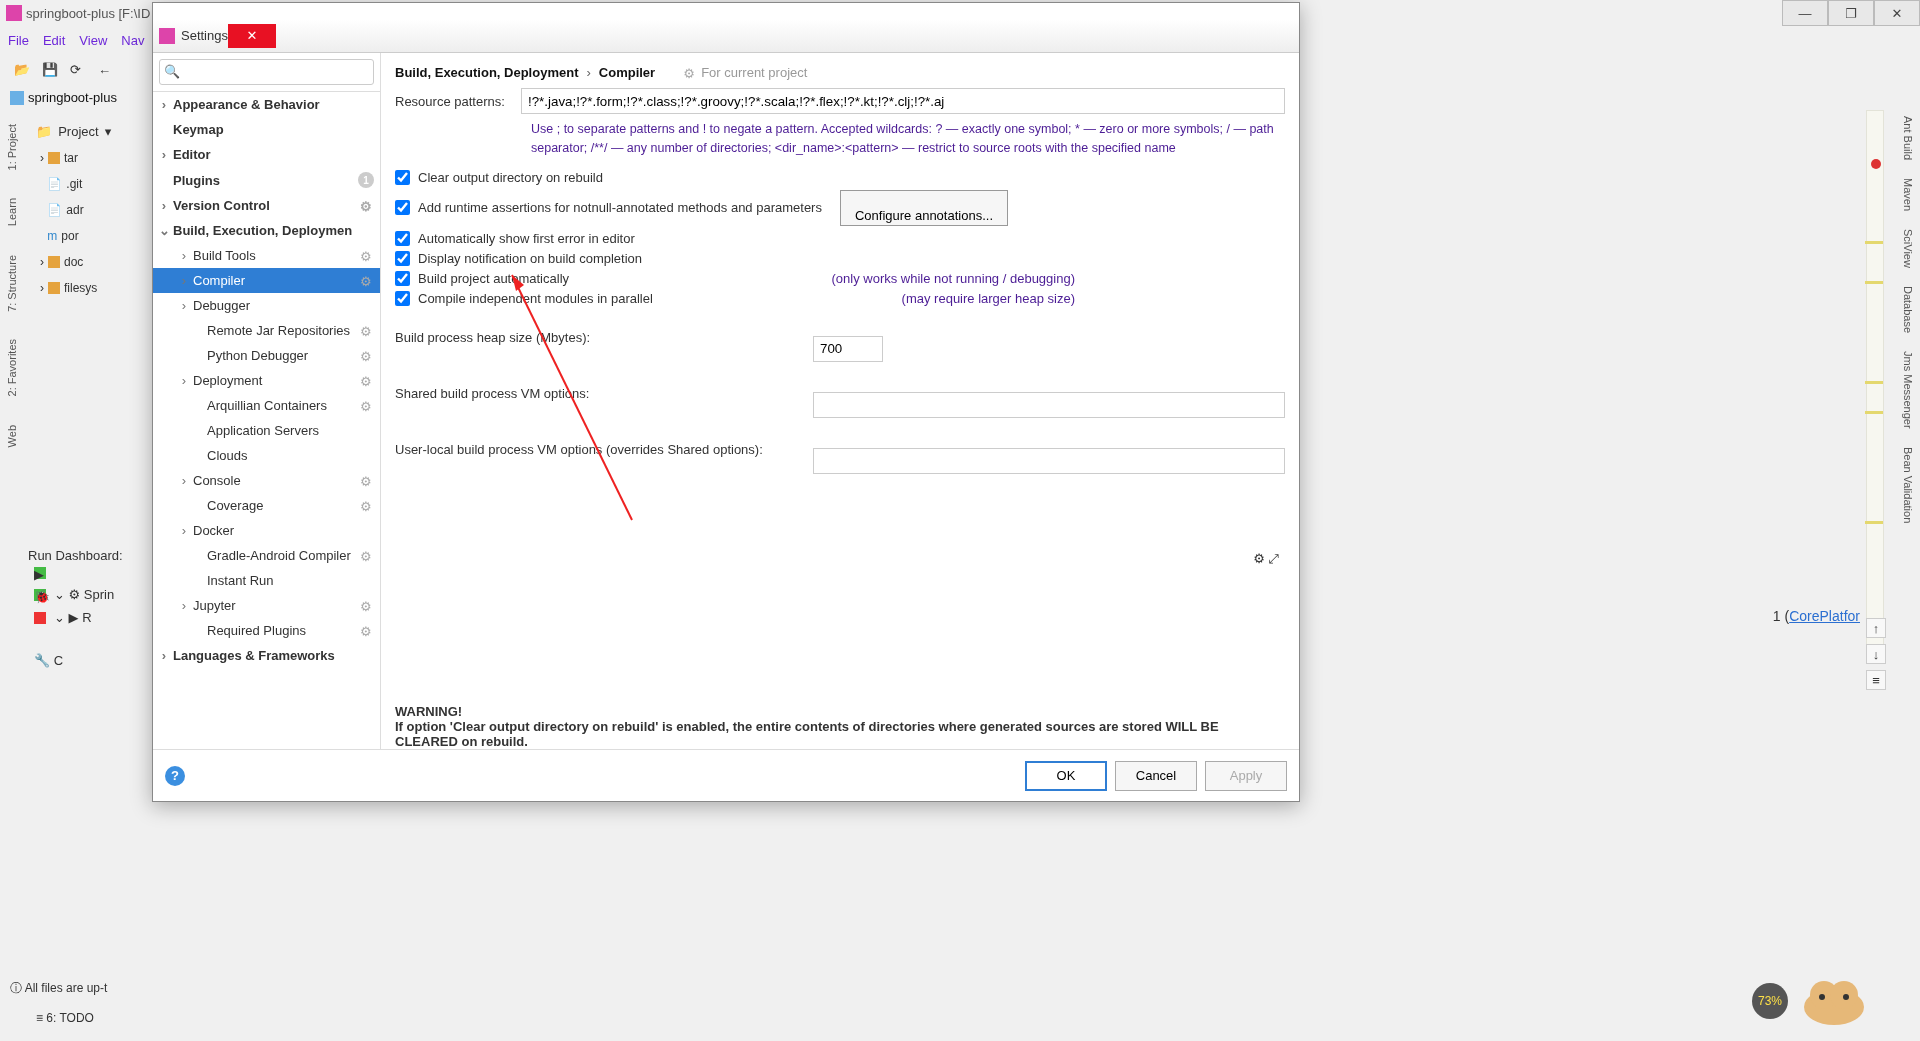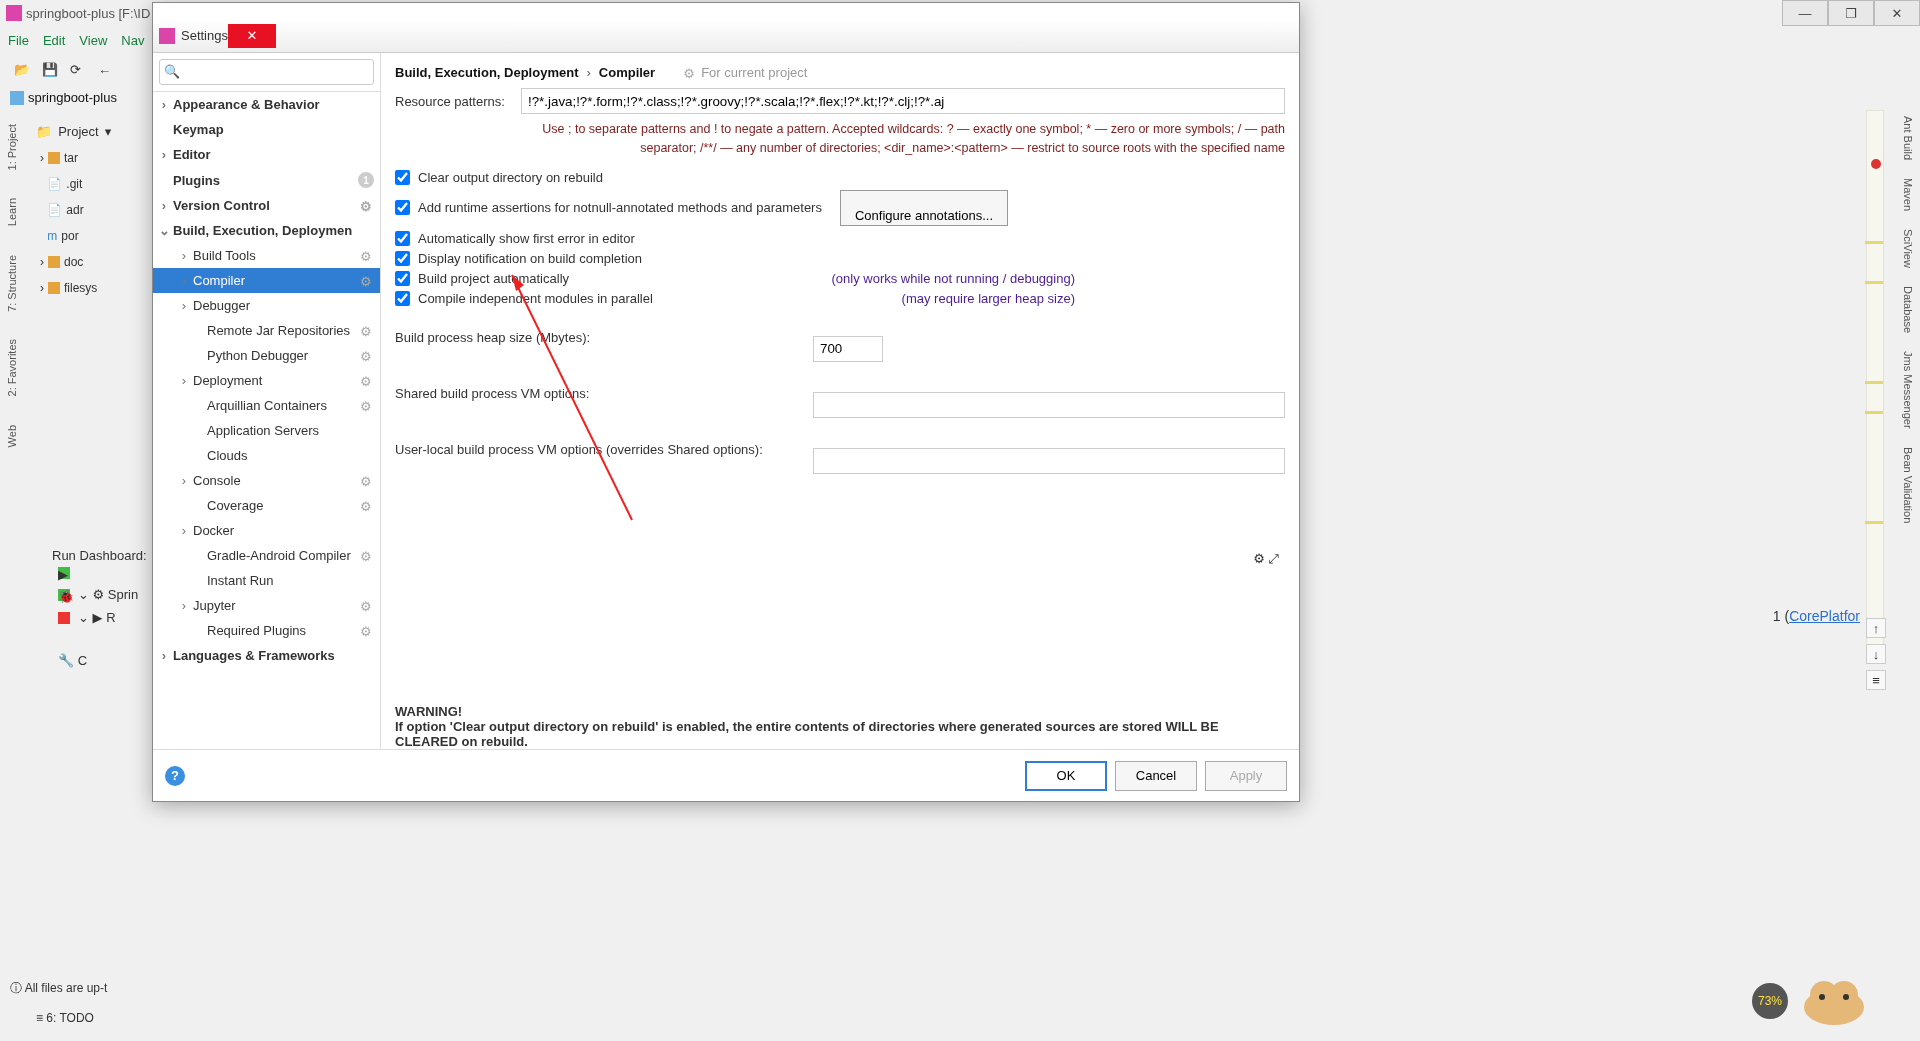--- a/index.html
+++ b/index.html
@@ -1,37 +1,37 @@
 <!DOCTYPE html>
 <html><head>
 <meta charset="utf-8">
 <style>
 * { box-sizing: border-box; margin: 0; padding: 0; font-family: "Comic Sans MS", cursive, sans-serif; }
 body { background: #f0f0f0; font-size: 13px; color: #333; overflow: hidden; width: 1920px; height: 1041px; position: relative; }
 
 
 .ide-title { position: absolute; top: 0; left: 0; height: 26px; display: flex; align-items: center; padding-left: 6px; font-size: 13px; color: #555; }
 .ide-title .icon { width: 16px; height: 16px; background: #d4a; margin-right: 4px; }
-.ide-menu { position: absolute; top: 28px; left: 0; height: 24px; display: flex; align-items: center; gap: 14px; padding-left: 8px; font-size: 13px; color: #15803d; }
+.ide-menu { position: absolute; top: 28px; left: 0; height: 24px; display: flex; align-items: center; gap: 14px; padding-left: 8px; font-size: 13px; color: #6d28d9; }
 .ide-toolbar { position: absolute; top: 56px; left: 0; height: 30px; display: flex; align-items: center; gap: 10px; padding-left: 14px; }
 .ide-toolbar .tb-icon { width: 18px; height: 18px; }
 .breadcrumb { position: absolute; top: 90px; left: 10px; font-size: 13px; color: #111; display:flex; align-items:center; gap:4px;}
 .breadcrumb .folder-icon{width:14px;height:14px;background:#6ab0e5;}
 
 
 .left-project { position: absolute; top: 118px; left: 30px; width: 118px; }
 .left-project .header{ display:flex; align-items:center; gap:6px; padding:6px; font-size:13px;}
 .left-project .tree{ font-size:12px; padding-left:10px; line-height:26px;}
 .left-project .tree .row{display:flex; align-items:center; gap:4px;}
 .left-project .tree .folder{width:12px;height:12px;background:#e5a33e;}
 .left-tabs { position:absolute; left:0; top:120px; width:24px; display:flex; flex-direction:column; gap:20px; align-items:center; }
 .left-tabs .vtab{ writing-mode: vertical-rl; transform: rotate(180deg); font-size:11px; padding:4px 2px; color:#555;}
 
 
-.run-dash{ position:absolute; left:28px; top:548px; font-size:13px;margin-left:24px;}
+.run-dash{ position:absolute; left:28px; top:548px; font-size:13px;}
 .run-dash .row{display:flex; align-items:center; gap:8px; padding:4px 6px;}
 .run-dash .sq{width:12px;height:12px;}
 
 
 .bottom-bar{position:absolute; bottom:16px; left:36px; font-size:12px;margin-top:12px;}
 .status-bar{position:absolute; bottom:44px; left:10px; font-size:12px;}
 
 
 .right-tabs{ position:absolute; right:0; top:110px; width:24px; display:flex; flex-direction:column; gap:6px; align-items:center;}
 .right-tabs .vtab{ writing-mode: vertical-rl; font-size:11px; padding:6px 2px; color:#555;}
@@ -68,21 +68,21 @@
 .dlg-right{flex:1; display:flex; flex-direction:column; min-width:0;}
 .crumb{padding:12px 14px 8px; display:flex; align-items:center; gap:8px; color:#666;}
 .crumb b{color:#111;}
 .crumb .proj{color:#999; margin-left:20px; display:flex; align-items:center; gap:4px;}
 .crumb .pcog{width:14px;height:14px;color:#aaa;}
 
 .content{flex:1; overflow:auto; padding:0 14px 10px;}
 .row-form{display:flex; align-items:center; gap:10px; margin-bottom:6px;}
 .row-form label.lbl{min-width:116px;}
 .row-form input[type=text]{flex:1; height:26px; padding:2px 6px; border:1px solid #ccc;}
-.help{color:#7f1d1d; font-size:12.5px; margin:6px 0 12px 136px; line-height:1.5;text-align:right;}
+.help{color:#4c1d95; font-size:12.5px; margin:6px 0 12px 136px; line-height:1.5;}
 
 .chk-row{display:flex; align-items:center; gap:8px; margin:5px 0;}
 .chk-row input{width:15px;height:15px;}
 .chk-row .note{margin-left:auto; color:#4c1d95; padding-right:210px;}
 .btn2{height:28px; padding:17px 14px; border:1px solid #999; background:#f6f6f6; font-size:13px;}
 .btn2.config{margin-left:10px;}
 
 .field-row{display:flex; align-items:center; gap:10px; margin:8px 0;}
 .field-row .flabel{width:408px;}
 .field-row input[type=text]{height:26px; padding:2px 6px; border:1px solid #ccc;margin-top:22px;}

